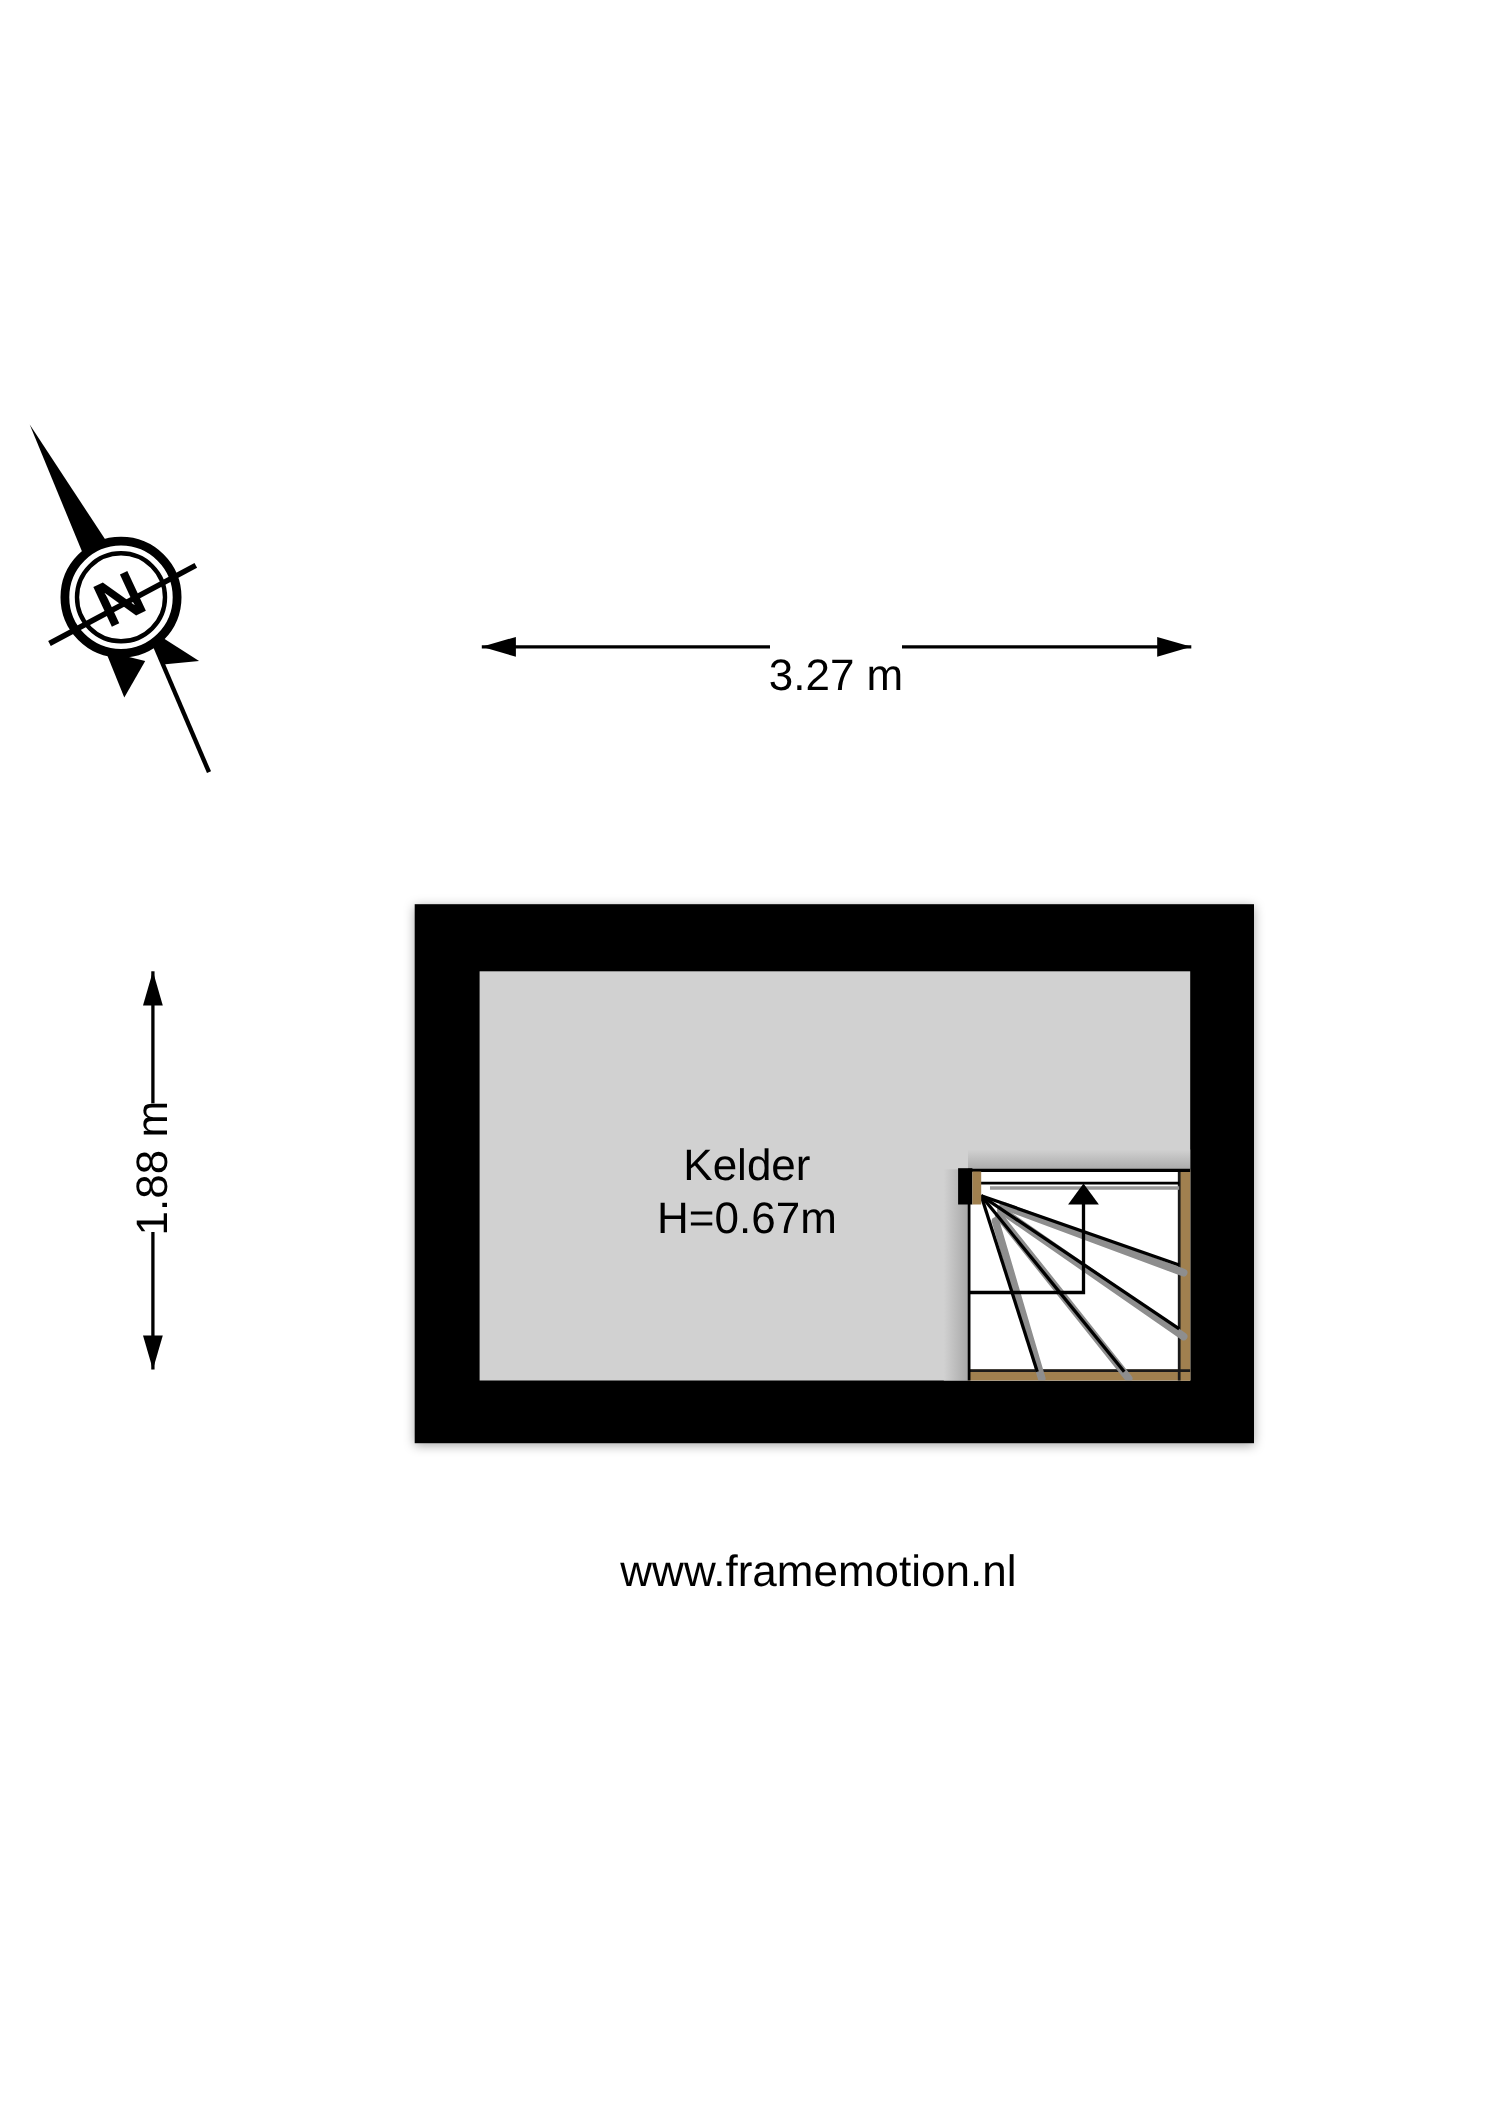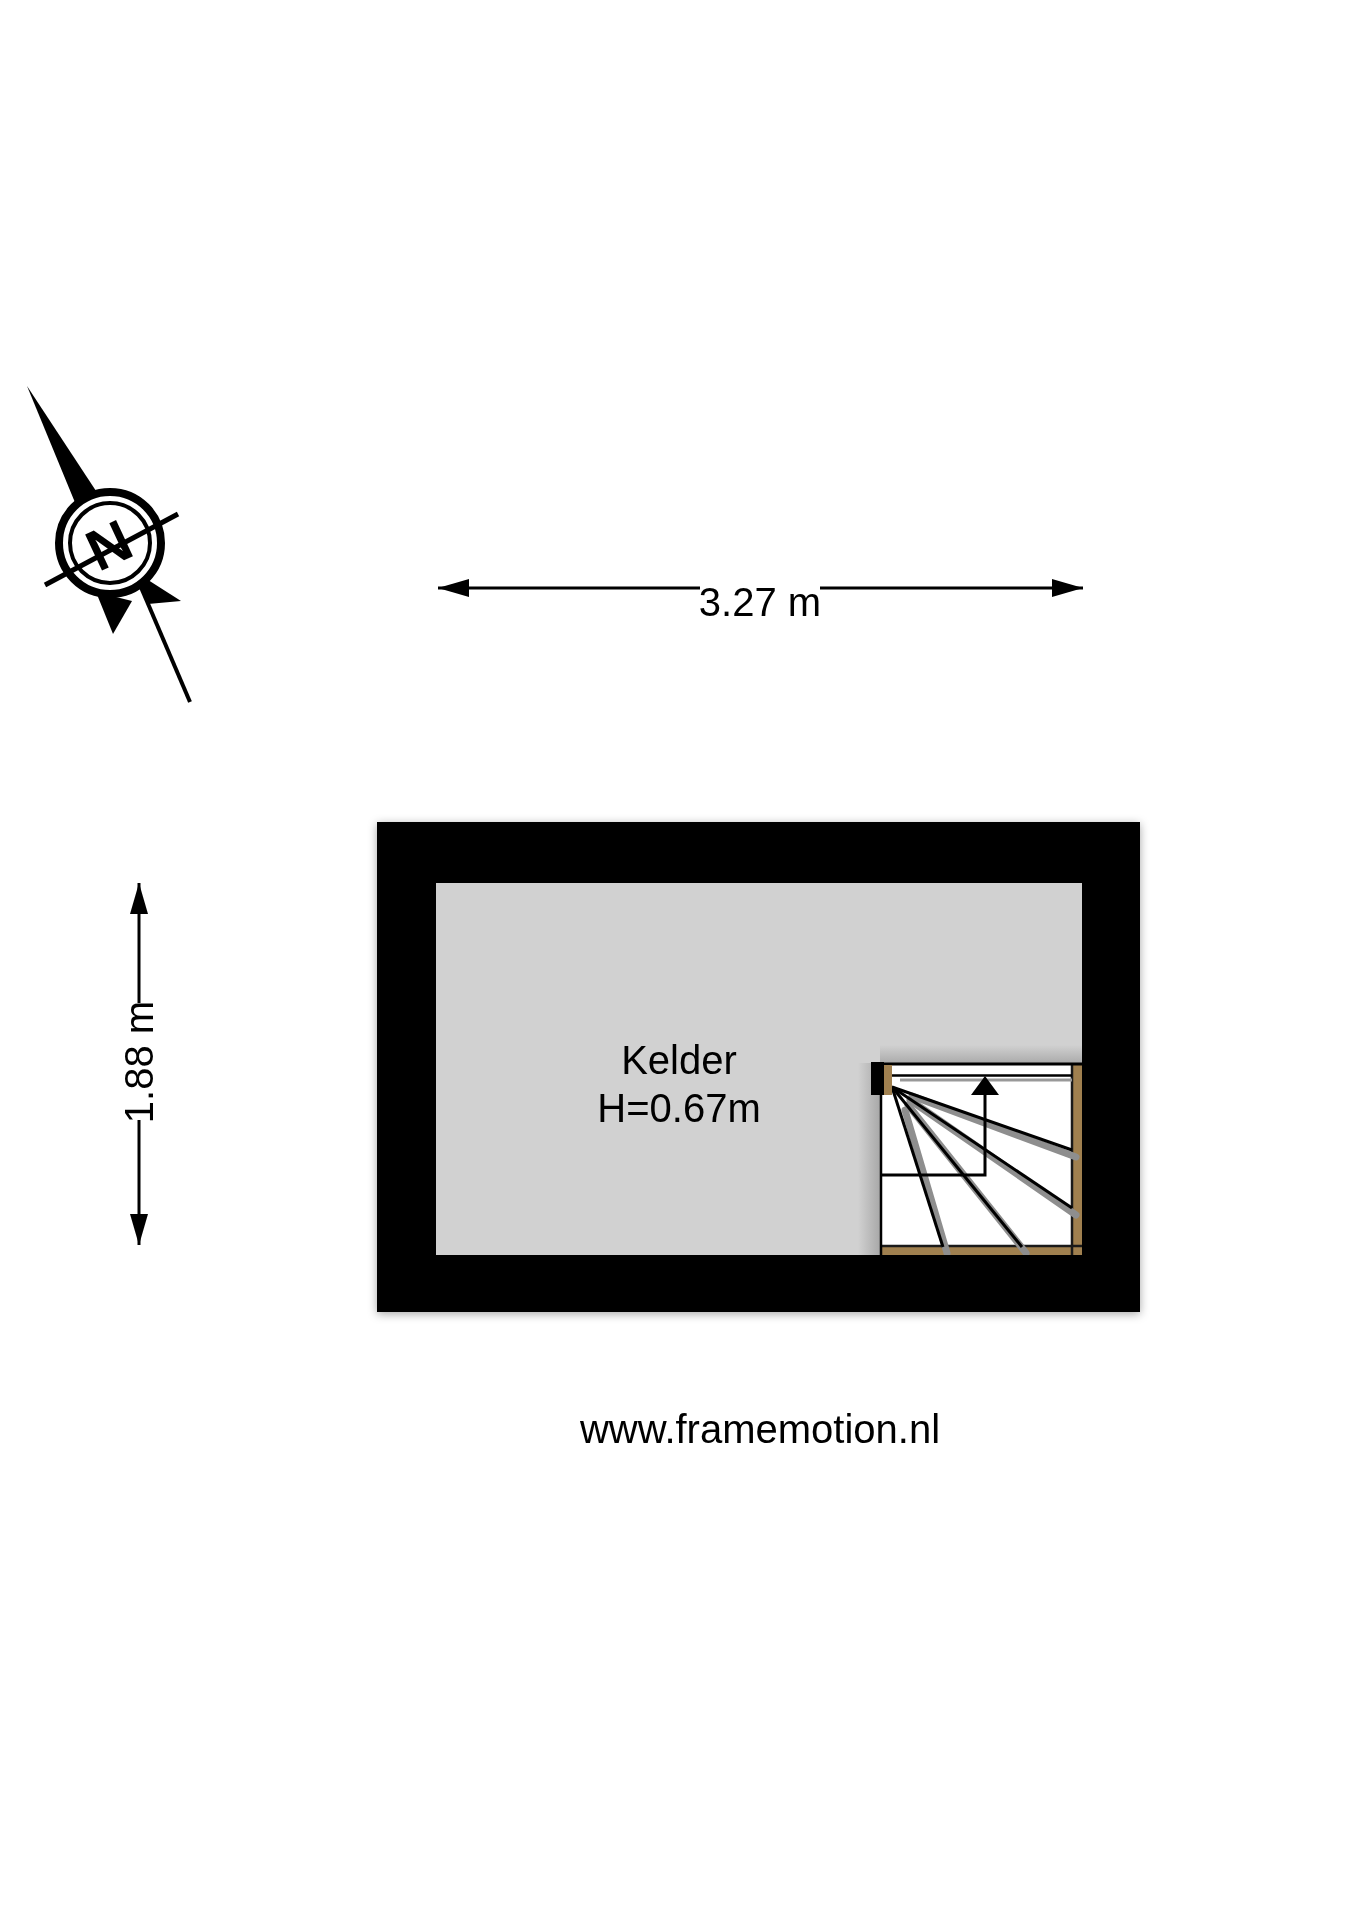--- a/index.html
+++ b/index.html
@@ -7,29 +7,29 @@
     width:1358px;height:1920px;position:relative;background:#ffffff;
     font-family:"Liberation Sans", sans-serif;color:#000;overflow:hidden;
   }
   .abs{position:absolute;}
   svg{position:absolute;left:0;top:0;}
   .room-label{
     left:679px;top:1036px;transform:translateX(-50%);
     font-size:40px;line-height:48px;text-align:center;white-space:nowrap;
   }
   .dim-label-h{
-    left:760px;top:580px;transform:translateX(-50%);
+    left:760px;top:592px;transform:translateX(-50%);
     font-size:40px;line-height:44px;white-space:nowrap;
   }
   .dim-label-v{
     left:139px;top:1062px;transform:translate(-50%,-50%) rotate(-90deg);
     font-size:40px;line-height:44px;white-space:nowrap;
   }
   .footer{
-    left:760px;top:1406px;transform:translateX(-50%);
+    left:744px;top:1406px;transform:translateX(-50%);
     font-size:40px;line-height:46px;text-align:center;white-space:nowrap;
   }
 </style>
 </head>
 <body>
 
 <svg width="1358" height="1920" viewBox="0 0 1358 1920">
   <defs>
     <clipPath id="stairClip">
         <rect x="881" y="1064" width="201" height="191"></rect>

